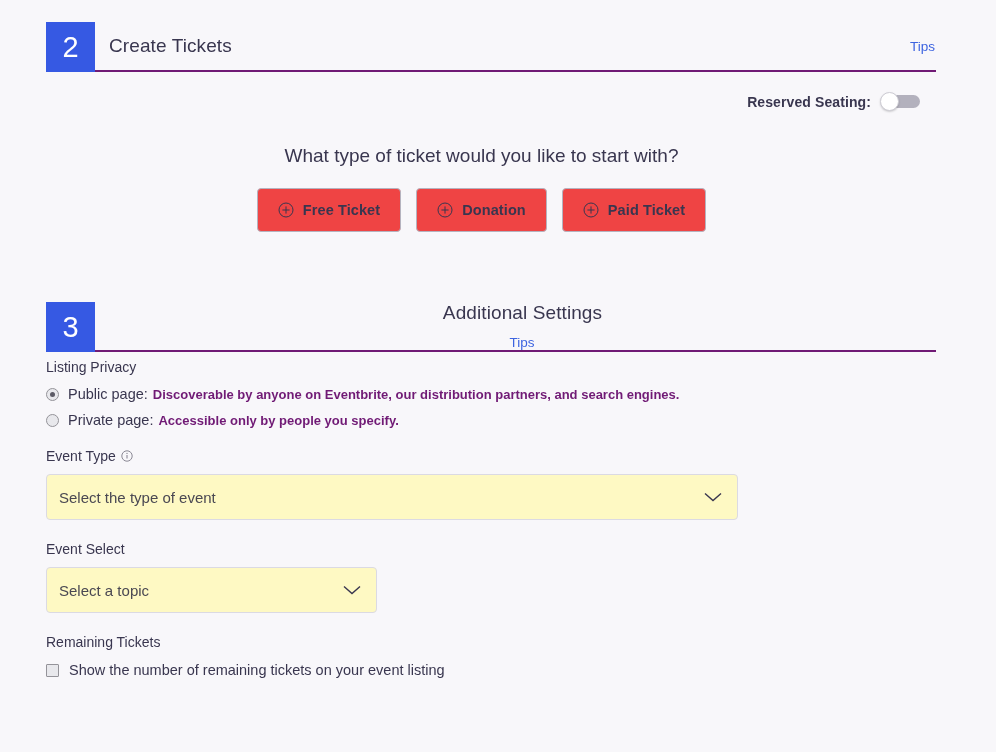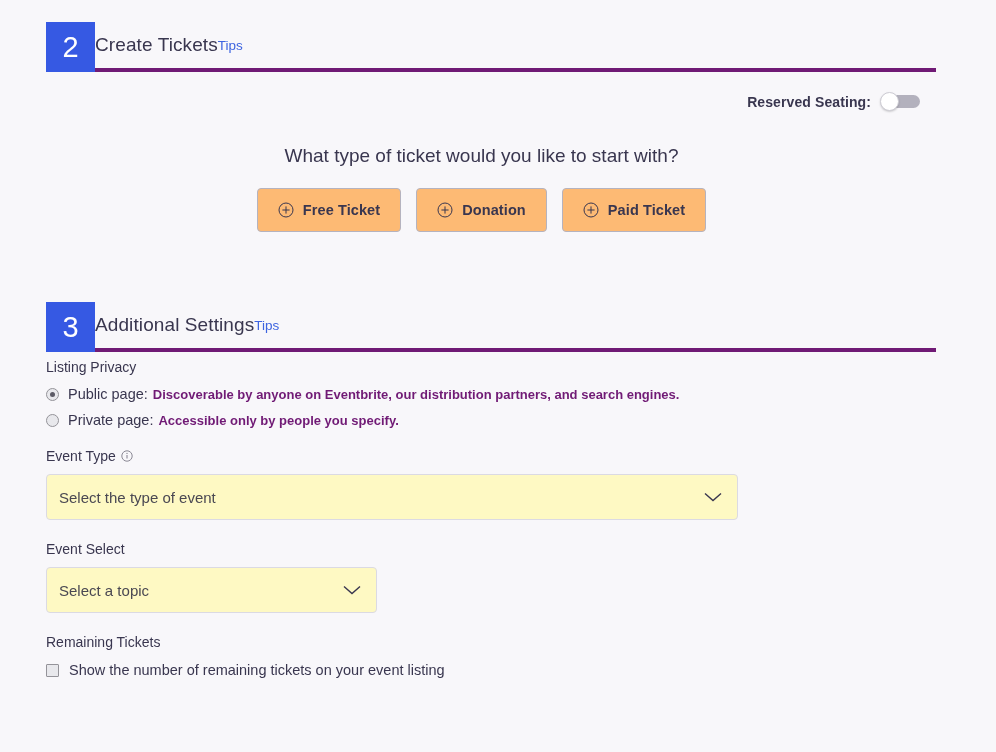--- a/index.html
+++ b/index.html
@@ -26,23 +26,25 @@
     color: #ffffff;
     font-size: 29px;
     line-height: 50px;
     text-align: center;
     font-weight: 400;
     flex: 0 0 auto;
   }
   .head-body {
     position: relative;
     height: 50px;
-    border-bottom: 4px solid #701a75;
-    display: flex;
-    align-items: center;
+    border-bottom: 2px solid #701a75;
+    display: flex;
+    align-items: center;
+    justify-content: space-between;
+    padding-left: 14px;
     padding-right: 0px;
   }
   .head-title {
     font-size: 19px;
     color: #39364f;
     font-weight: 400;
     letter-spacing: 0.1px;
   }
   .tips-link {
     font-size: 13.5px;
@@ -98,21 +100,21 @@
   }
   .ticket-buttons {
     position: absolute;
     top: 188px; left: 0; width: 963px;
     display: flex;
     justify-content: center;
     gap: 15px;
   }
   .ticket-btn {
     height: 44px;
-    background: #fdba74;
+    background: #ef4444;
     border: 1px solid #b5b3bf;
     border-radius: 4px;
     display: flex;
     align-items: center;
     justify-content: center;
     gap: 9px;
     padding: 0 20px;
     font-size: 14.5px;
     font-weight: bold;
     color: #39364f;
@@ -236,21 +238,21 @@
       <svg class="plus-icon" width="16" height="16" viewBox="0 0 16 16">
         <circle cx="8" cy="8" r="7" fill="none" stroke="#39364f" stroke-width="1"></circle>
         <path d="M8 4.4 V11.6 M4.4 8 H11.6" stroke="#39364f" stroke-width="1"></path>
       </svg>
       <span>Paid Ticket</span>
     </div>
   </div>
 
   <div class="section-head" style="top:302px; width:890px;">
     <div class="step-badge">3</div>
-    <div class="head-body" style="width:841px;">
+    <div class="head-body" style="width:841px;flex-direction:column;">
       <div class="head-title">Additional Settings</div>
       <div class="tips-link">Tips</div>
     </div>
   </div>
 
   <div class="settings-body">
 
     <div class="field-label">Listing Privacy</div>
 
     <div class="radio-row" style="margin-bottom:10px;">

